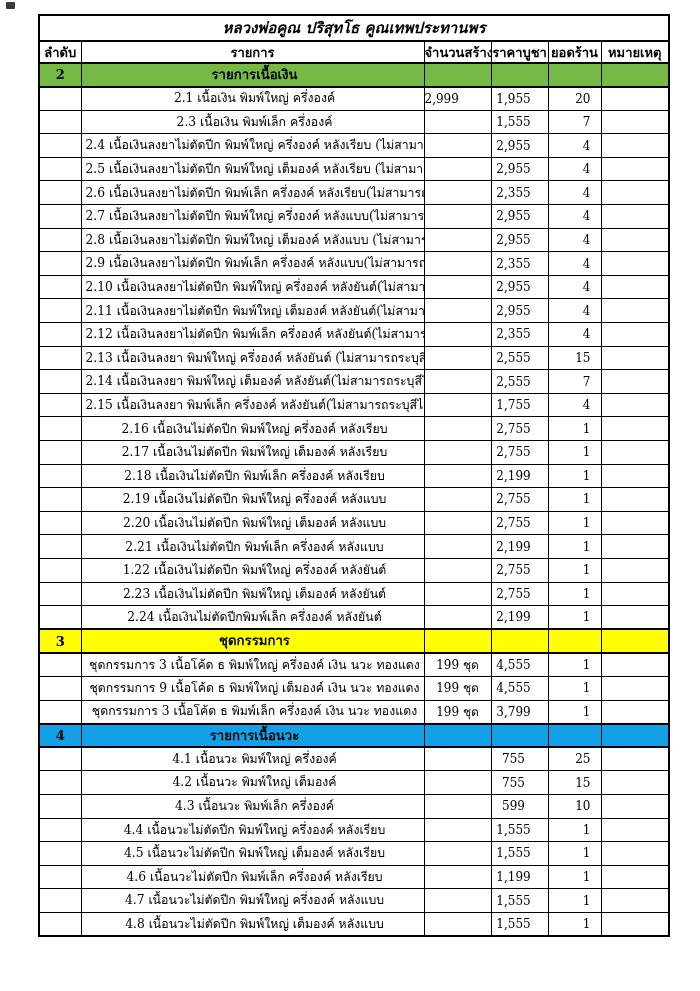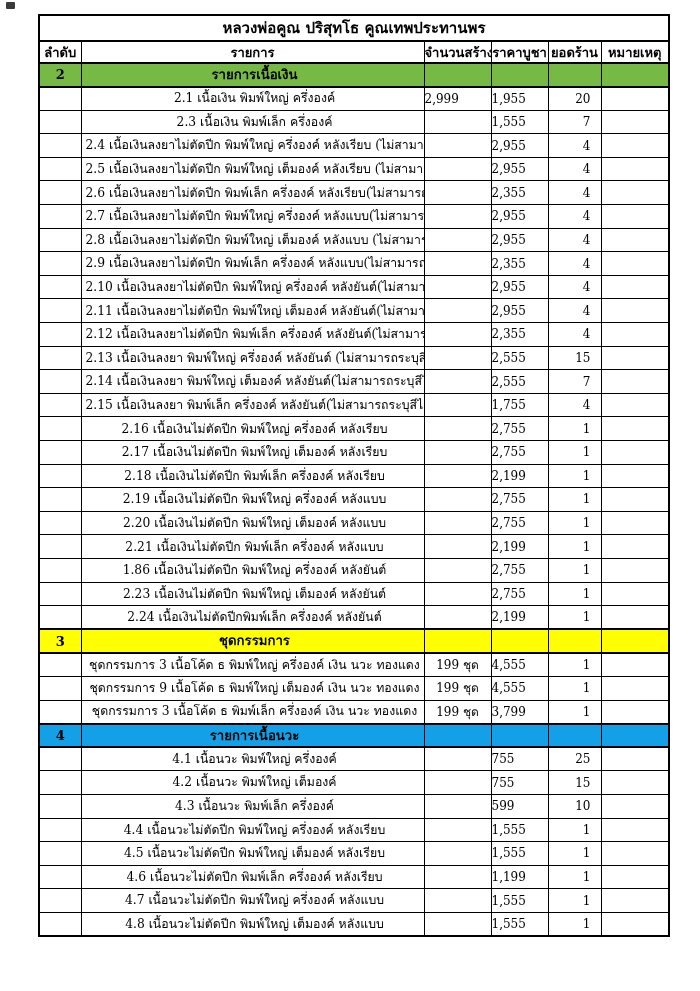--- a/index.html
+++ b/index.html
@@ -19,30 +19,31 @@
   }
   .price-table td,.price-table th{
     border:1px solid #000;
     padding:0;overflow:hidden;white-space:nowrap;
     font-size:12px;line-height:1;vertical-align:middle;
     height:23.6px;box-sizing:border-box;
   }
   tr.title-row td{
     height:26px;font-size:15px;font-weight:bold;text-align:center;
     border-bottom:2px solid #000;
+    font-style:italic;
   }
   tr.header-row th{
     height:22px;font-size:13px;font-weight:bold;text-align:center;
     border-bottom:2px solid #000;
   }
   td.order-cell{text-align:center;font-weight:bold;font-size:12.5px;}
   td.item-cell{text-align:center;padding-left:4px;font-size:12.3px;}
   td.quantity-cell{text-align:left;padding-right:12px;}
   td.quantity-cell.center{text-align:center;padding-right:0;margin-top:28px;}
-  td.price-cell{text-align:left;padding-right:12px;}
+  td.price-cell{text-align:center;padding-right:12px;}
   td.shop-cell{text-align:right;padding-right:10px;}
   td.note-cell{}
   tr.section-row td{
     font-weight:bold;font-size:13px;
     border-top:2px solid #000;border-bottom:2px solid #000;
   }
   tr.section-row td.item-cell{font-size:13.2px;}
 </style>
 </head>
 <body>
@@ -235,21 +236,21 @@
       <tr class="item-row">
         <td class="order-cell"></td>
         <td class="item-cell">2.21 เนื้อเงินไม่ตัดปีก พิมพ์เล็ก ครึ่งองค์ หลังแบบ</td>
         <td class="quantity-cell"></td>
         <td class="price-cell">2,199</td>
         <td class="shop-cell">1</td>
         <td class="note-cell"></td>
       </tr>
       <tr class="item-row">
         <td class="order-cell"></td>
-        <td class="item-cell">1.86 เนื้อเงินไม่ตัดปีก พิมพ์ใหญ่ ครึ่งองค์ หลังยันต์</td>
+        <td class="item-cell">1.22 เนื้อเงินไม่ตัดปีก พิมพ์ใหญ่ ครึ่งองค์ หลังยันต์</td>
         <td class="quantity-cell"></td>
         <td class="price-cell">2,755</td>
         <td class="shop-cell">1</td>
         <td class="note-cell"></td>
       </tr>
       <tr class="item-row">
         <td class="order-cell"></td>
         <td class="item-cell">2.23 เนื้อเงินไม่ตัดปีก พิมพ์ใหญ่ เต็มองค์ หลังยันต์</td>
         <td class="quantity-cell"></td>
         <td class="price-cell">2,755</td>

